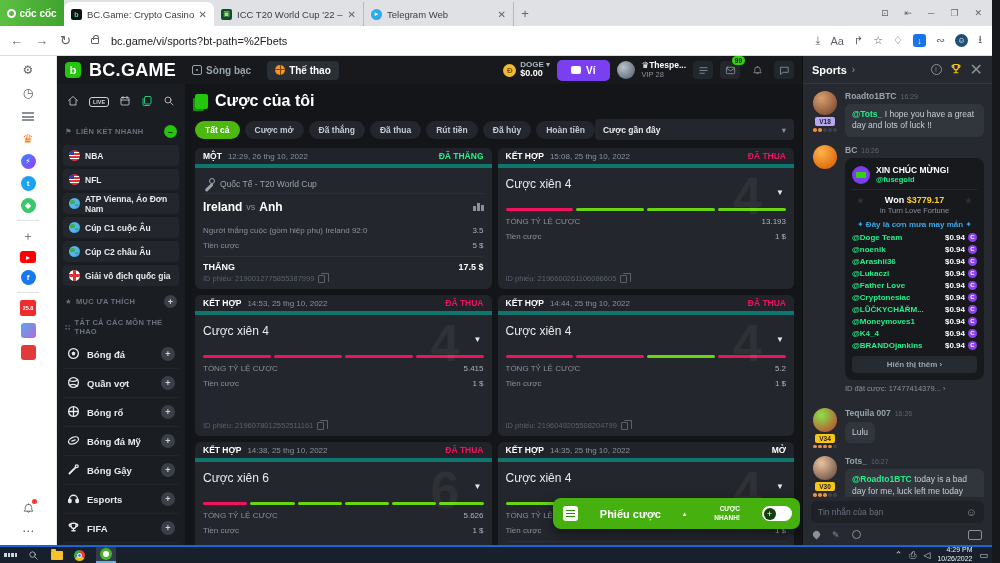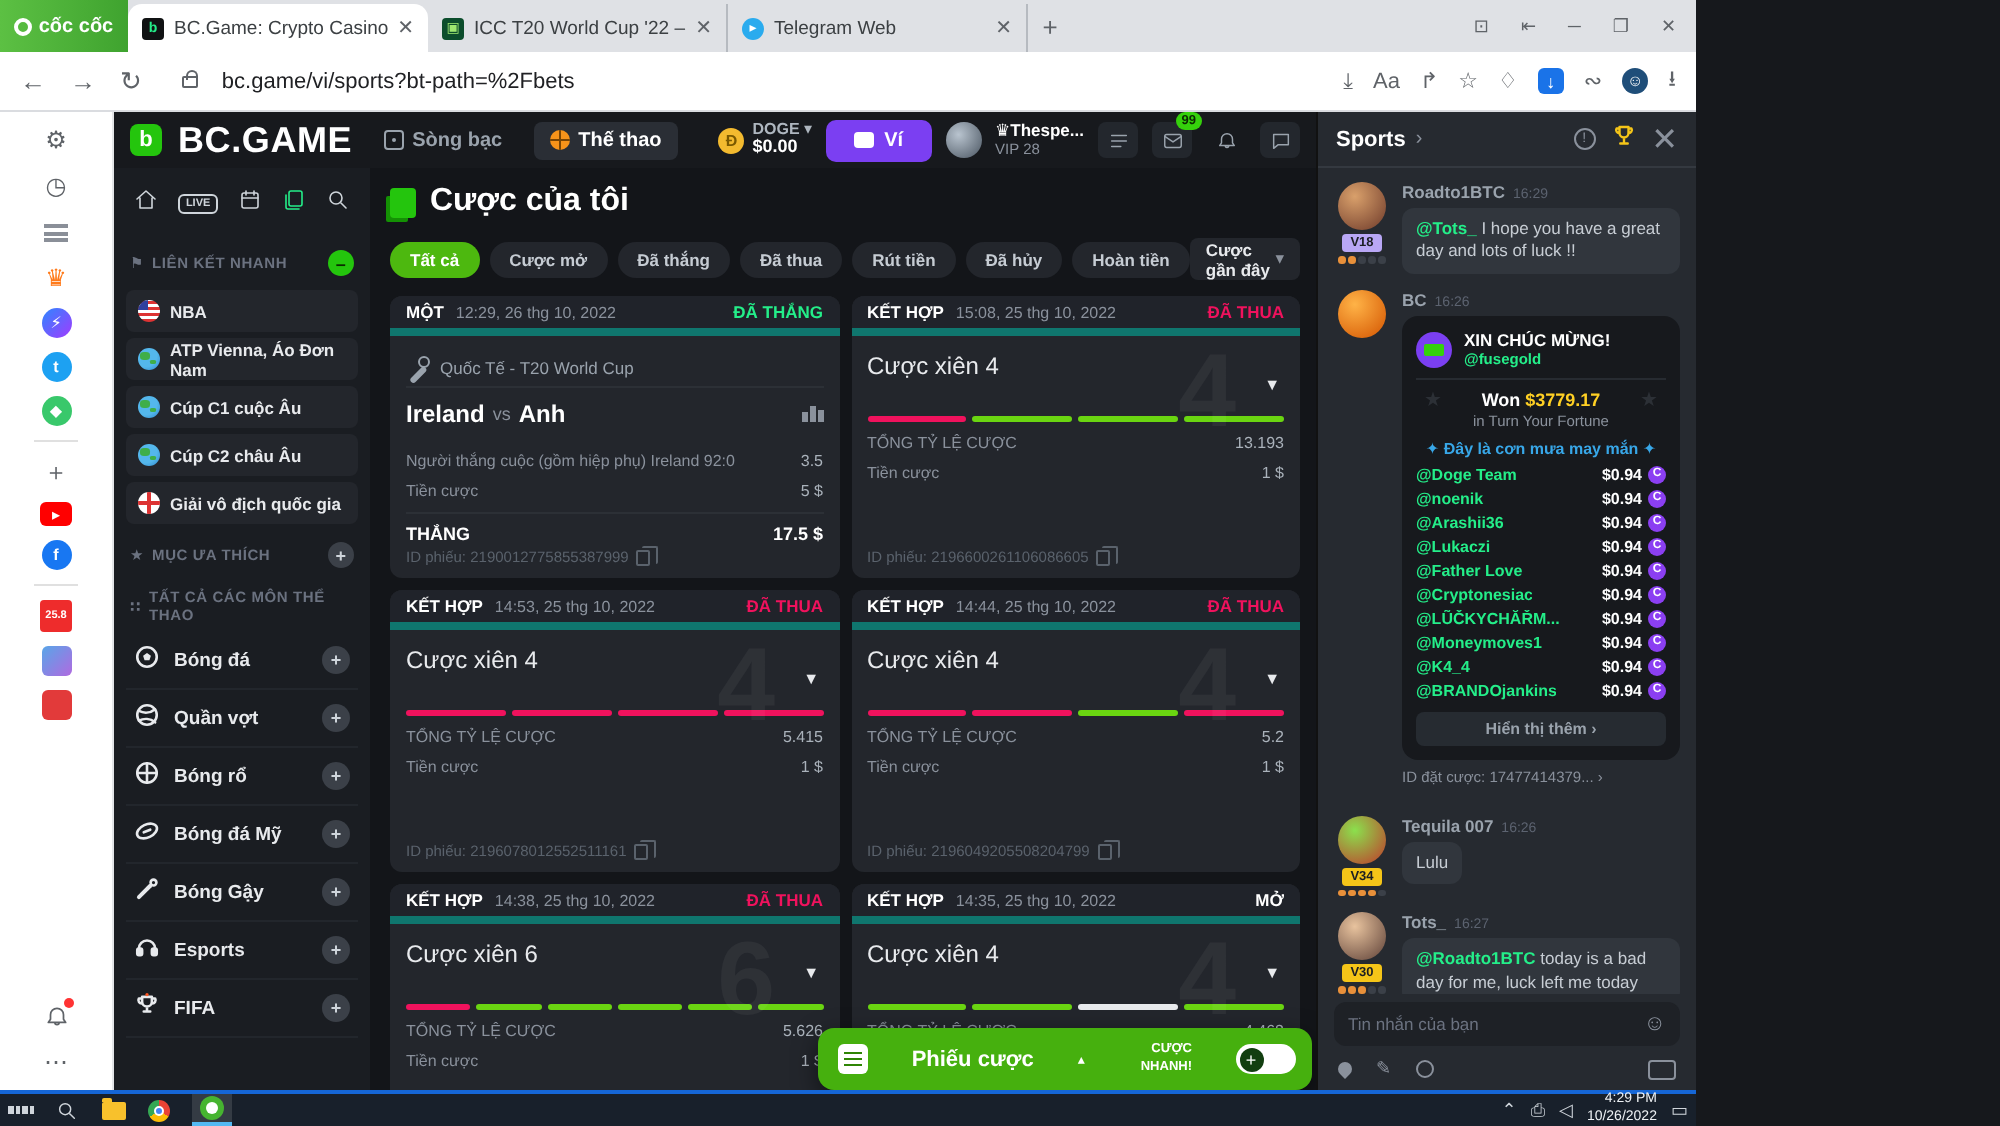--- a/index.html
+++ b/index.html
@@ -1,17 +1,17 @@
 <!DOCTYPE html>
 <html><head>
 <meta charset="utf-8">
 <style>
   * { margin:0; padding:0; box-sizing:border-box; font-family:"Liberation Sans","DejaVu Sans",sans-serif; }
   html,body { width:1000px; height:563px; overflow:hidden; background:#16181c; }
-  .screen { width:848px; height:563px; display:flex; flex-direction:column; }
+  .screen { width:992px; height:563px; display:flex; flex-direction:column; }
 
   
   .tabstrip { height:26px; background:#dfe1e5; display:flex; align-items:flex-end; flex:0 0 26px; }
   .cc-brand { width:64px; height:26px; background:linear-gradient(90deg,#5cc043,#3fa32f); color:#fff; font-size:10px; font-weight:bold; display:flex; align-items:center; justify-content:center; gap:3px; }
   .cc-ring { width:9px; height:9px; border:2px solid #fff; border-radius:50%; display:inline-block; }
   .tab { height:24px; display:flex; align-items:center; gap:5px; padding:0 7px; width:150px; font-size:9.5px; color:#3c4043; border-right:1px solid #b6bac0; }
   .tab.active { background:#fff; border-radius:7px 7px 0 0; border-right:none; }
   .tab-title { flex:1; white-space:nowrap; overflow:hidden; }
   .tab-x { color:#5f6368; font-size:10px; }
   .fav { width:11px; height:11px; border-radius:2px; flex:0 0 11px; display:flex; align-items:center; justify-content:center; font-size:7px; font-weight:bold; }
@@ -132,21 +132,21 @@
   .teams-row { display:flex; align-items:baseline; gap:4px; height:26px; align-items:center; }
   .team { color:#fff; font-size:12px; font-weight:bold; }
   .vs { color:#8a919c; font-size:9px; }
   .chart-ic { margin-left:auto; display:flex; align-items:flex-end; gap:1.5px; }
   .chart-ic i { width:2.5px; background:#8a919c; display:block; }
   .cricket-ic { width:12px; height:12px; position:relative; }
   .cricket-ic::before { content:""; position:absolute; left:1px; bottom:1px; width:10px; height:2.5px; background:#9aa3ad; border-radius:2px; transform:rotate(-45deg); }
   .cricket-ic::after { content:""; position:absolute; right:0; top:0; width:4px; height:4px; border-radius:50%; border:1.5px solid #9aa3ad; }
 
   
-  .betslip { position:absolute; right:2px; bottom:0; height:31px; background:#46b00e; border-radius:8px; display:flex; align-items:center; gap:22px; padding:0 8px 0 10px; box-shadow:0 4px 12px rgba(0,0,0,.5); }
+  .betslip { position:absolute; right:2px; bottom:16px; height:31px; background:#46b00e; border-radius:8px; display:flex; align-items:center; gap:22px; padding:0 8px 0 10px; box-shadow:0 4px 12px rgba(0,0,0,.5); }
   .bs-ic { width:15px; height:15px; background:#fff; border-radius:3px; position:relative; }
   .bs-ic::after { content:""; position:absolute; left:3px; top:3.5px; width:9px; height:1.5px; background:#2f8505; box-shadow:0 3px 0 #2f8505, 0 6px 0 #2f8505; }
   .bs-label { color:#fff; font-size:11px; font-weight:bold; }
   .bs-chev { color:#fff; font-size:7px; }
   .bs-quick { color:#fff; font-size:6.5px; font-weight:bold; text-align:right; line-height:1.25; margin-left:6px; white-space:pre-line; }
   .toggle { width:30px; height:15px; background:#fff; border-radius:8px; position:relative; }
   .toggle::after { content:"+"; position:absolute; left:1.5px; top:1.5px; width:12px; height:12px; background:#123e10; border-radius:50%; color:#fff; font-size:9px; line-height:12px; text-align:center; }
 
   
   .chat { width:190px; flex:0 0 190px; background:#262a30; display:flex; flex-direction:column; border-left:1px solid #111; min-height:0; }
@@ -376,20 +376,24 @@
                   <path d="M15 15l5 5"></path>
                 </svg></span>
           </div>
           <div class="sec-label">⚑ <span>LIÊN KẾT NHANH</span><span class="sec-btn green">–</span></div>
           <div id="quick-links">
               <div class="qlink">
                 <span class="flag us"></span>
                 <span>NBA</span>
               </div>
               <div class="qlink">
+                <span class="flag us"></span>
+                <span>NFL</span>
+              </div>
+              <div class="qlink">
                 <span class="flag globe"></span>
                 <span>ATP Vienna, Áo Đơn Nam</span>
               </div>
               <div class="qlink">
                 <span class="flag globe"></span>
                 <span>Cúp C1 cuộc Âu</span>
               </div>
               <div class="qlink">
                 <span class="flag globe"></span>
                 <span>Cúp C2 châu Âu</span>
@@ -724,21 +728,21 @@
               </div>
             <div class="wcard">
               <div class="wc-head">
                   <span class="wc-ic"></span>
                 <div>
                     <div class="wc-congrats">XIN CHÚC MỪNG!</div>
                     <div class="wc-user">@fusegold</div>
                   </div>
               </div>
               <div class="wc-won"><span class="star" style="left:4px">★</span><span>Won </span><span class="amt">$3779.17</span><span class="star" style="right:4px">★</span></div>
-              <div class="wc-game">in Turn Your Fortune</div>
+              <div class="wc-game">in Turn Love Fortune</div>
               <div class="wc-rain">✦ Đây là cơn mưa may mắn ✦</div>
               <div id="winners">
                   <div class="wrow">
                     <span class="wname">@Doge Team</span>
                     <span class="wamt">
                       <span>$0.94</span>
                       <span class="wcoin">C</span>
                     </span>
                   </div>
                   <div class="wrow">

